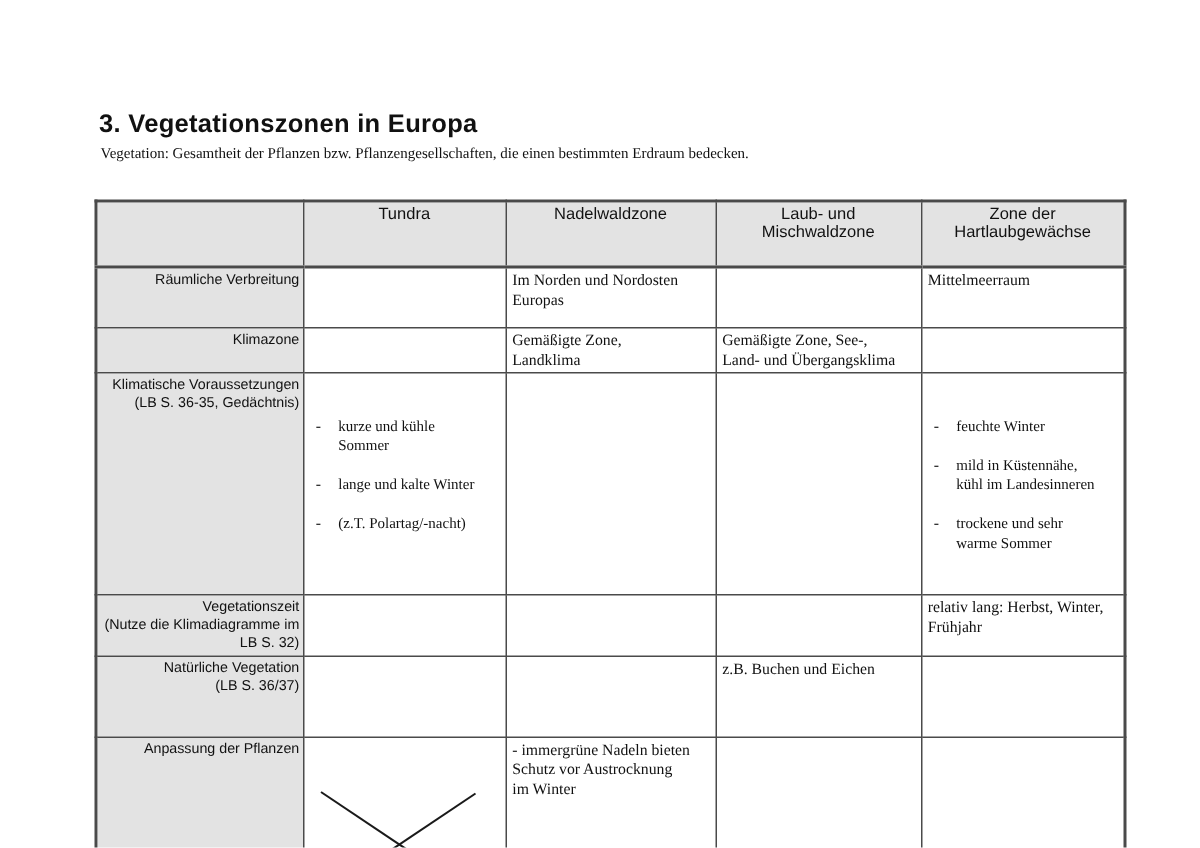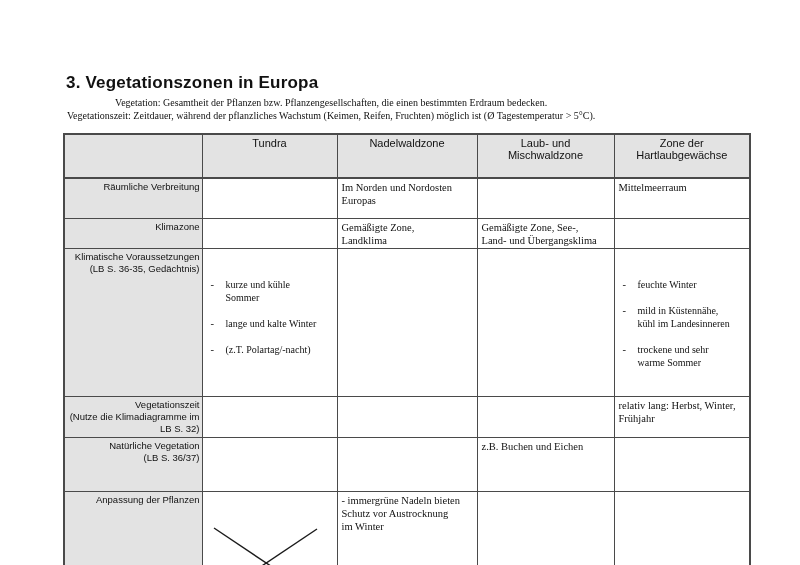--- a/index.html
+++ b/index.html
@@ -30,21 +30,20 @@
     letter-spacing: 0.2px;
     white-space: nowrap;
   }
   .intro {
     position: absolute;
     left: 67px;
     top: 96px;
     font-family: "Liberation Serif", serif;
     font-size: 10px;
     line-height: 13px;
-    text-align: center;
   }
   .intro div { white-space: nowrap; }
 
   table.vt {
     position: absolute;
     left: 63px;
     top: 133px;
     width: 686px;
     border-collapse: collapse;
     table-layout: fixed;
@@ -108,21 +107,20 @@
 </style>
 </head>
 <body>
 
 <div class="page">
 
   <div class="doc-title">3. Vegetationszonen in Europa</div>
 
   <div class="intro">
     <div>Vegetation: Gesamtheit der Pflanzen bzw. Pflanzengesellschaften, die einen bestimmten Erdraum bedecken.</div>
-    <div>Vegetationszeit: Zeitdauer, während der pflanzliches Wachstum (Keimen, Reifen, Fruchten) möglich ist (Ø Tagestemperatur &gt; 5°C).</div>
   </div>
 
   <table class="vt">
     <colgroup>
       <col style="width:138px">
       <col style="width:135px">
       <col style="width:140px">
       <col style="width:137px">
       <col style="width:136px">
     </colgroup>

